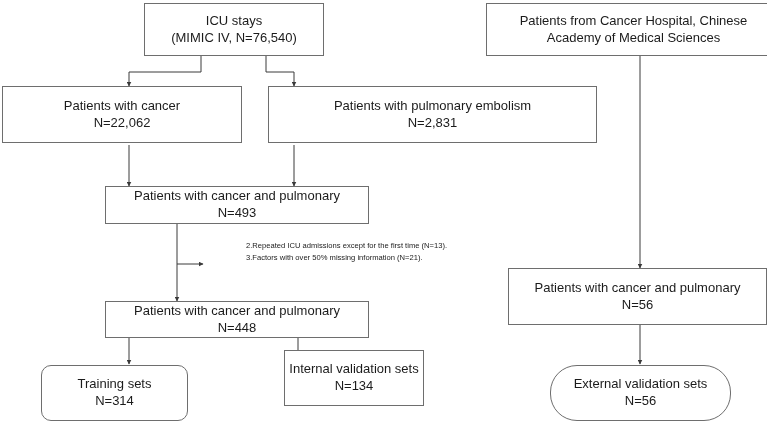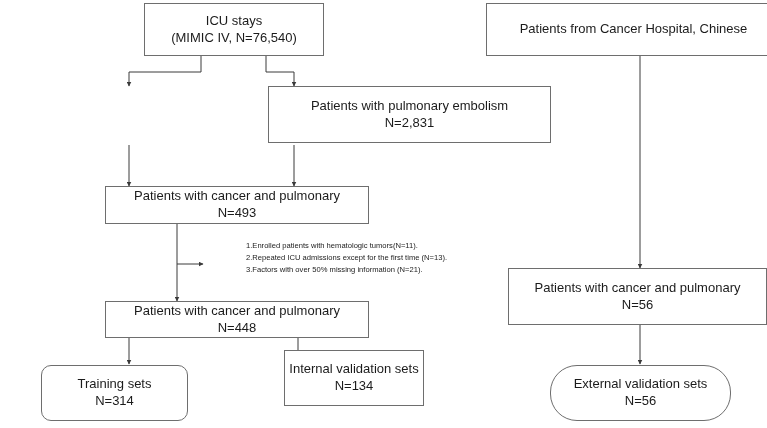--- a/index.html
+++ b/index.html
@@ -89,33 +89,36 @@
 
       <path d="M 640 325 L 640 364"></path>
     </g>
   </svg>
 
   <div class="node" style="left:144px; top:3px; width:180px; height:53px;">
     <span class="l1">ICU stays</span>
     <span class="l2">(MIMIC IV, N=76,540)</span>
   </div>
 
+  <div class="node" style="left:2px; top:86px; width:240px; height:57px;">
+    <span class="l1">Patients with cancer</span>
+    <span class="l2">N=22,062</span>
+  </div>
 
-  <div class="node" style="left:268px; top:86px; width:283px; height:57px;">
+  <div class="node" style="left:268px; top:86px; width:329px; height:57px;">
     <span class="l1">Patients with pulmonary embolism</span>
     <span class="l2">N=2,831</span>
   </div>
 
   <div class="node" style="left:105px; top:186px; width:264px; height:38px;">
     <span class="l1">Patients with cancer and pulmonary</span>
     <span class="l2">N=493</span>
   </div>
 
   <div class="criteria" style="left:246px; top:240px;">
-    <span class="item">1.Enrolled patients with hematologic tumors(N=11).</span>
     <span class="item">2.Repeated ICU admissions except for the first time (N=13).</span>
     <span class="item">3.Factors with over 50% missing information (N=21).</span>
   </div>
 
   <div class="node" style="left:105px; top:301px; width:264px; height:37px;">
     <span class="l1">Patients with cancer and pulmonary</span>
     <span class="l2">N=448</span>
   </div>
 
   <div class="node" style="left:41px; top:365px; width:147px; height:56px;border-radius:10px;">
@@ -123,20 +126,21 @@
     <span class="l2">N=314</span>
   </div>
 
   <div class="node" style="left:284px; top:350px; width:140px; height:56px;">
     <span class="l1">Internal validation sets</span>
     <span class="l2">N=134</span>
   </div>
 
   <div class="node" style="left:470px; top:3px; width:295px; height:53px;margin-left:16px;">
     <span class="l1">Patients from Cancer Hospital, Chinese</span>
+    <span class="l2">Academy of Medical Sciences</span>
   </div>
 
   <div class="node" style="left:508px; top:268px; width:259px; height:57px;">
     <span class="l1">Patients with cancer and pulmonary</span>
     <span class="l2">N=56</span>
   </div>
 
   <div class="node" style="left:550px; top:365px; width:181px; height:56px;border-radius:27px;">
     <span class="l1">External validation sets</span>
     <span class="l2">N=56</span>

